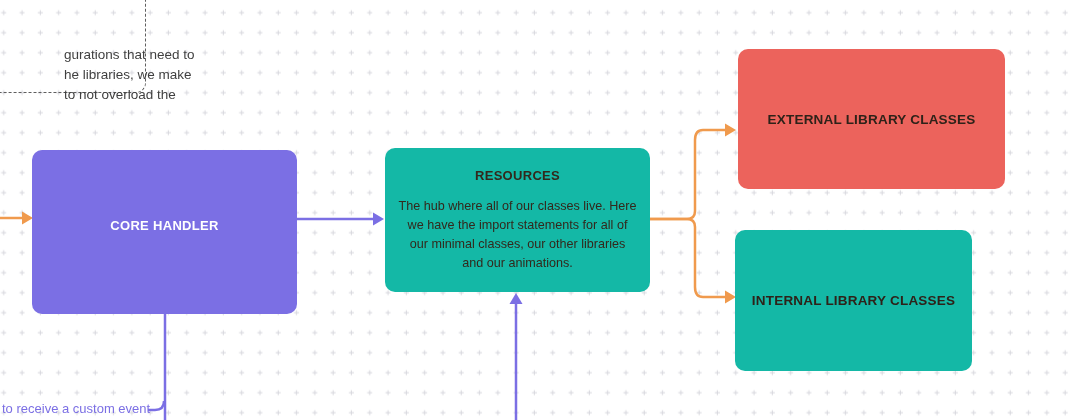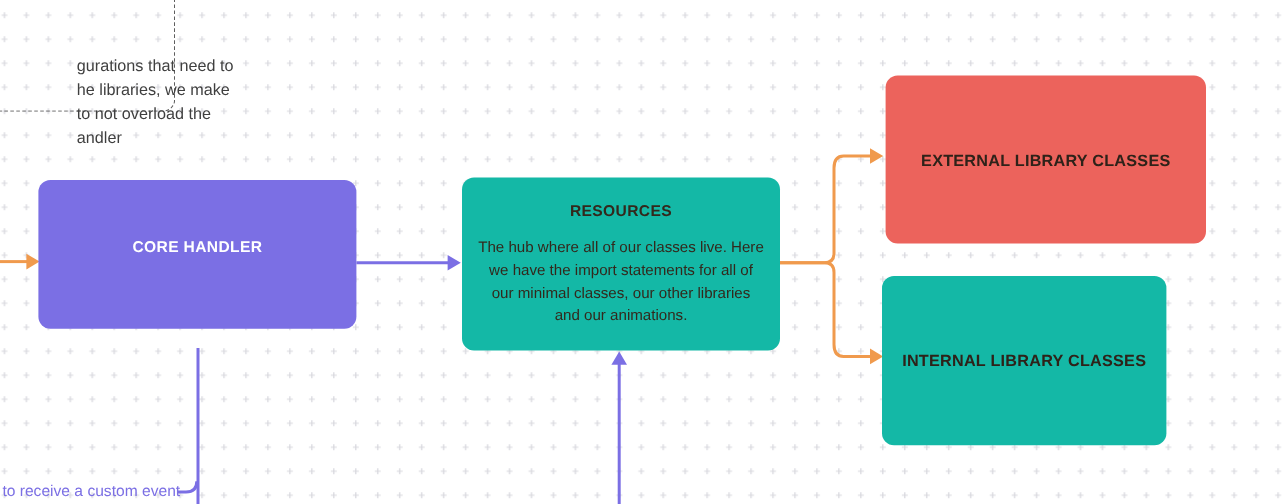--- a/index.html
+++ b/index.html
@@ -75,35 +75,34 @@
       <path d="M516 420 V303" fill="none"></path>
       <polygon points="509.5,304 516,293 522.5,304" stroke="none"></polygon>
     </g>
   </svg>
 
   <div class="note"></div>
   <div class="note-text">
     <div>gurations that need to</div>
     <div>he libraries, we make</div>
     <div>to not overload the</div>
-    <div>andler</div>
   </div>
 
-  <div class="node node-purple" style="left:32px;top:150px;width:265px;height:124px;">
+  <div class="node node-purple" style="left:32px;top:150px;width:265px;height:164px;">
     <div class="node-title">CORE HANDLER</div>
     <div class="gap14"></div>
   </div>
 
   <div class="node node-orange" style="left:385px;top:148px;width:265px;height:144px;">
     <div class="node-title">RESOURCES</div>
     <div class="gap14"></div>
     <div class="node-body">The hub where all of our classes live. Here we have the import statements for all of our minimal classes, our other libraries and our animations.</div>
   </div>
 
-  <div class="node node-red" style="left:738px;top:63px;width:267px;height:140px;">
+  <div class="node node-red" style="left:738px;top:49px;width:267px;height:140px;">
     <div class="node-label">EXTERNAL LIBRARY CLASSES</div>
   </div>
 
   <div class="node node-orange" style="left:735px;top:230px;width:237px;height:141px;">
     <div class="node-label">INTERNAL LIBRARY CLASSES</div>
   </div>
 
   <div class="edge-label">to receive a custom event</div>
 
 </div>

